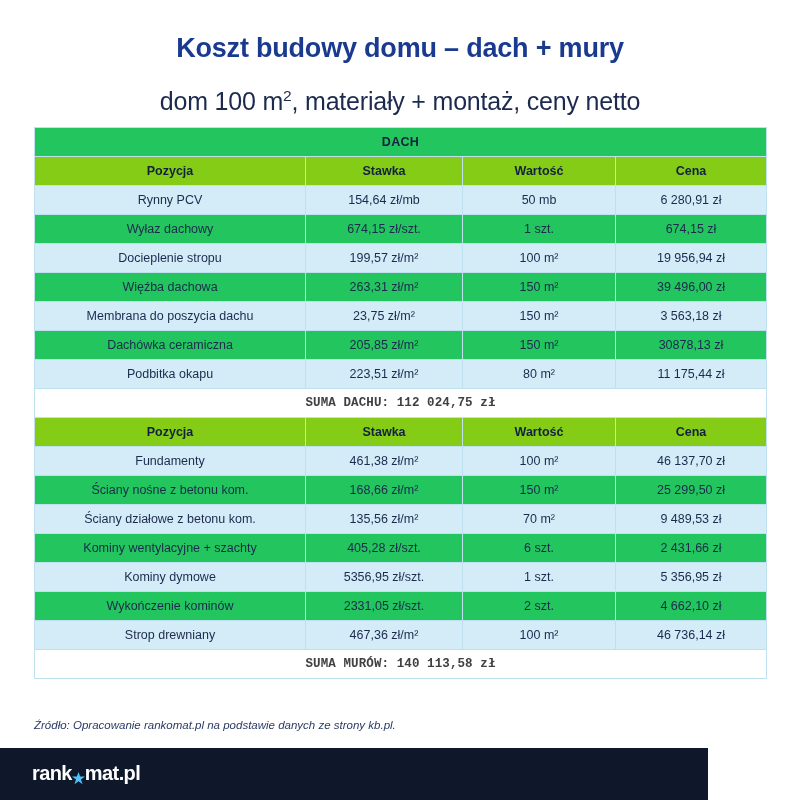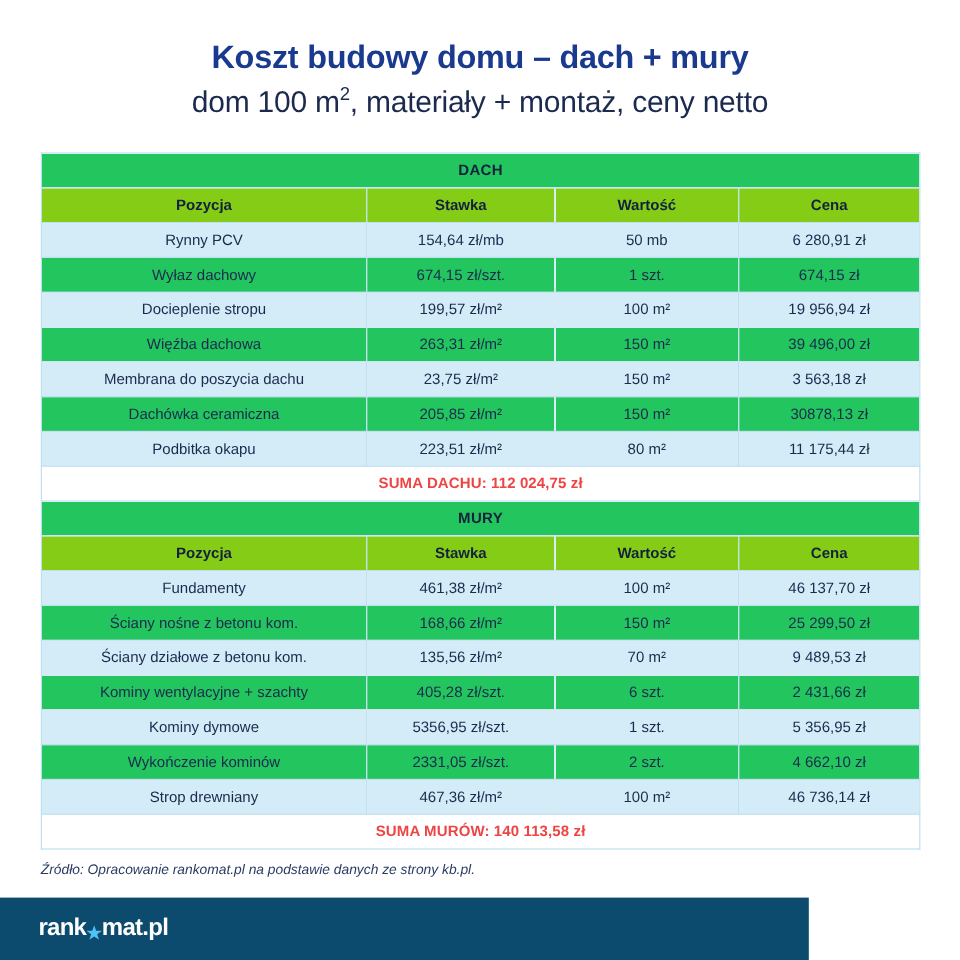--- a/index.html
+++ b/index.html
@@ -35,21 +35,21 @@
     letter-spacing: -0.2px;
     line-height: 1.2;
     margin: 0;
   }
   .subtitle {
     font-size: 25px;
     font-weight: normal;
     color: #1c2a4e;
     letter-spacing: -0.2px;
     line-height: 1.25;
-    margin: 6px 0 0 0;
+    margin: 22px 0 0 0;
   }
   .subtitle sup, .sup {
     font-size: 0.62em;
     vertical-align: super;
     line-height: 0;
   }
 
   
   .table-wrap {
     position: absolute;
@@ -91,43 +91,43 @@
     font-weight: bold;
     font-size: 12.5px;
     color: #13213f;
   }
   tr.shade td { background: #d4ecf7; }
   tr.plain td { background: #22c55e; }
   tr.sum td {
     background: #ffffff;
     font-weight: bold;
     font-size: 12.5px;
-    color: #ef4444;
+    color: #404040;
     letter-spacing: 0.1px;
+    font-family: Liberation Mono, monospace;
   }
 
   
   .source {
     position: absolute;
     left: 34px;
     top: 719px;
     font-size: 11.5px;
     color: #2a3a63;
     font-style: italic;
   }
 
   
   .footer {
     position: absolute;
     left: 0;
     top: 748px;
-    width: 634px;
+    width: 708px;
     height: 52px;
-    background: #0c4a6e;
-    padding-left: 40px;
+    background: #0f172a;
   }
   .logo {
     position: absolute;
     left: 32px;
     top: 15px;
     font-size: 20px;
     font-weight: bold;
     color: #ffffff;
     letter-spacing: -0.6px;
     display: flex;
@@ -211,23 +211,20 @@
           </tr>
           <tr class="shade">
             <td>Podbitka okapu</td>
             <td>223,51 zł/m²</td>
             <td>80 m²</td>
             <td>11 175,44 zł</td>
           </tr>
           <tr class="sum">
             <td colspan="4">SUMA DACHU: 112 024,75 zł</td>
           </tr>
-          <tr class="section-title">
-            <td colspan="4">MURY</td>
-          </tr>
           <tr class="col-head">
             <td>Pozycja</td>
             <td>Stawka</td>
             <td>Wartość</td>
             <td>Cena</td>
           </tr>
           <tr class="shade">
             <td>Fundamenty</td>
             <td>461,38 zł/m²</td>
             <td>100 m²</td>

